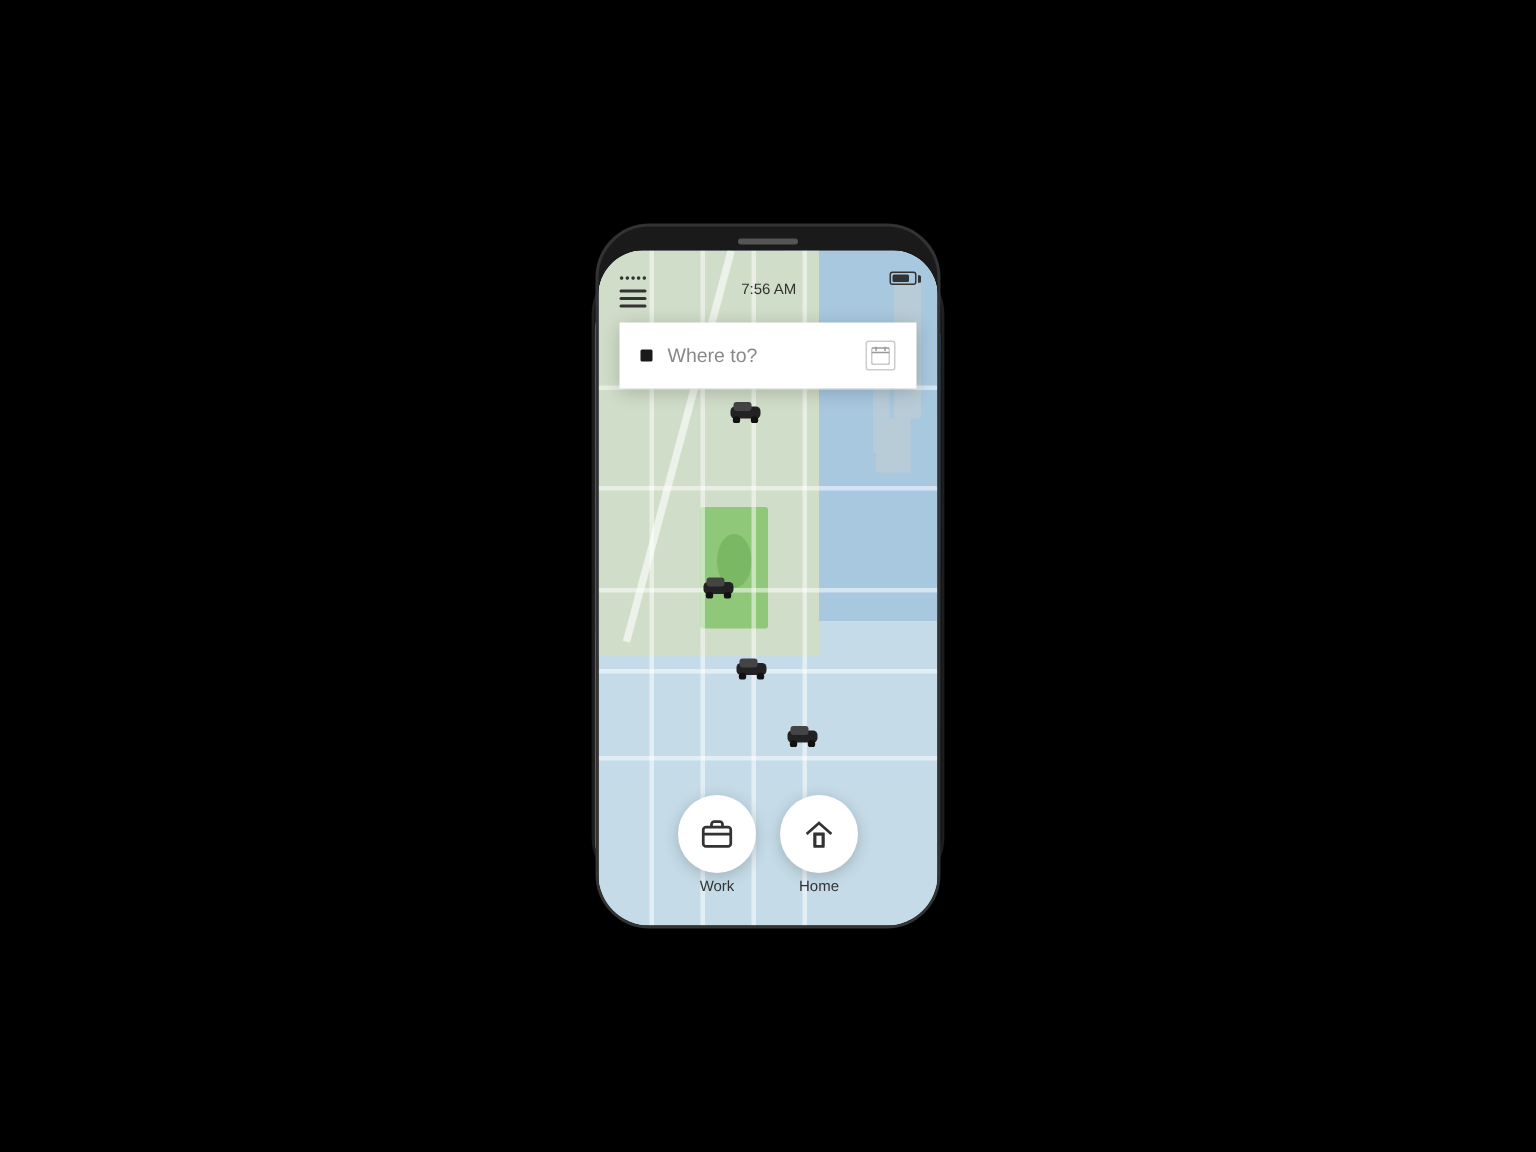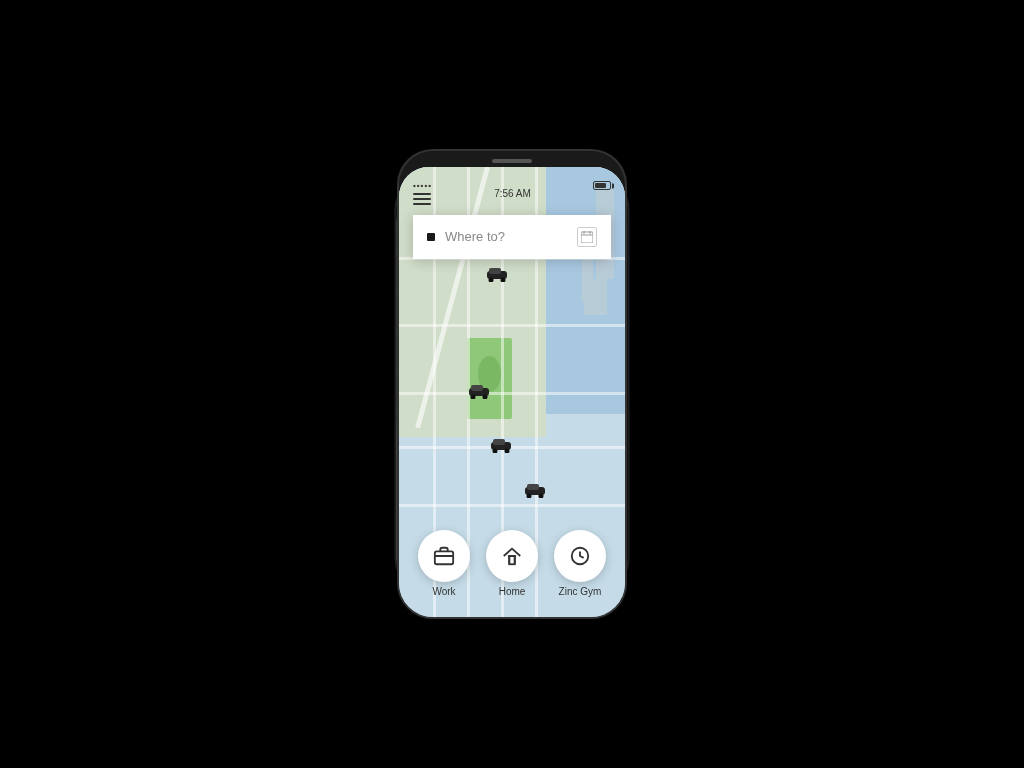--- a/index.html
+++ b/index.html
@@ -827,29 +827,20 @@
             <div class="nav-circle">
               <svg width="22" height="22" viewBox="0 0 24 24" fill="none" stroke="#333" stroke-width="2">
                 <path d="M3 12L12 4l9 8"></path>
                 <path d="M9 21V12h6v9"></path>
                 <rect x="9" y="12" width="6" height="9"></rect>
               </svg>
             </div>
             <span class="nav-label">Home</span>
           </div>
 
-          <div class="nav-item">
-            <div class="nav-circle">
-              <svg width="22" height="22" viewBox="0 0 24 24" fill="none" stroke="#333" stroke-width="2">
-                <circle cx="12" cy="12" r="9"></circle>
-                <polyline points="12 7 12 12 16 14"></polyline>
-              </svg>
-            </div>
-            <span class="nav-label">Zinc Gym</span>
-          </div>
         </div>
 
       </div>
     </div>
   </div>
 
   <div class="phone phone-right">
     <div class="phone-speaker"></div>
     <div class="phone-inner">
       <div class="phone-screen">

